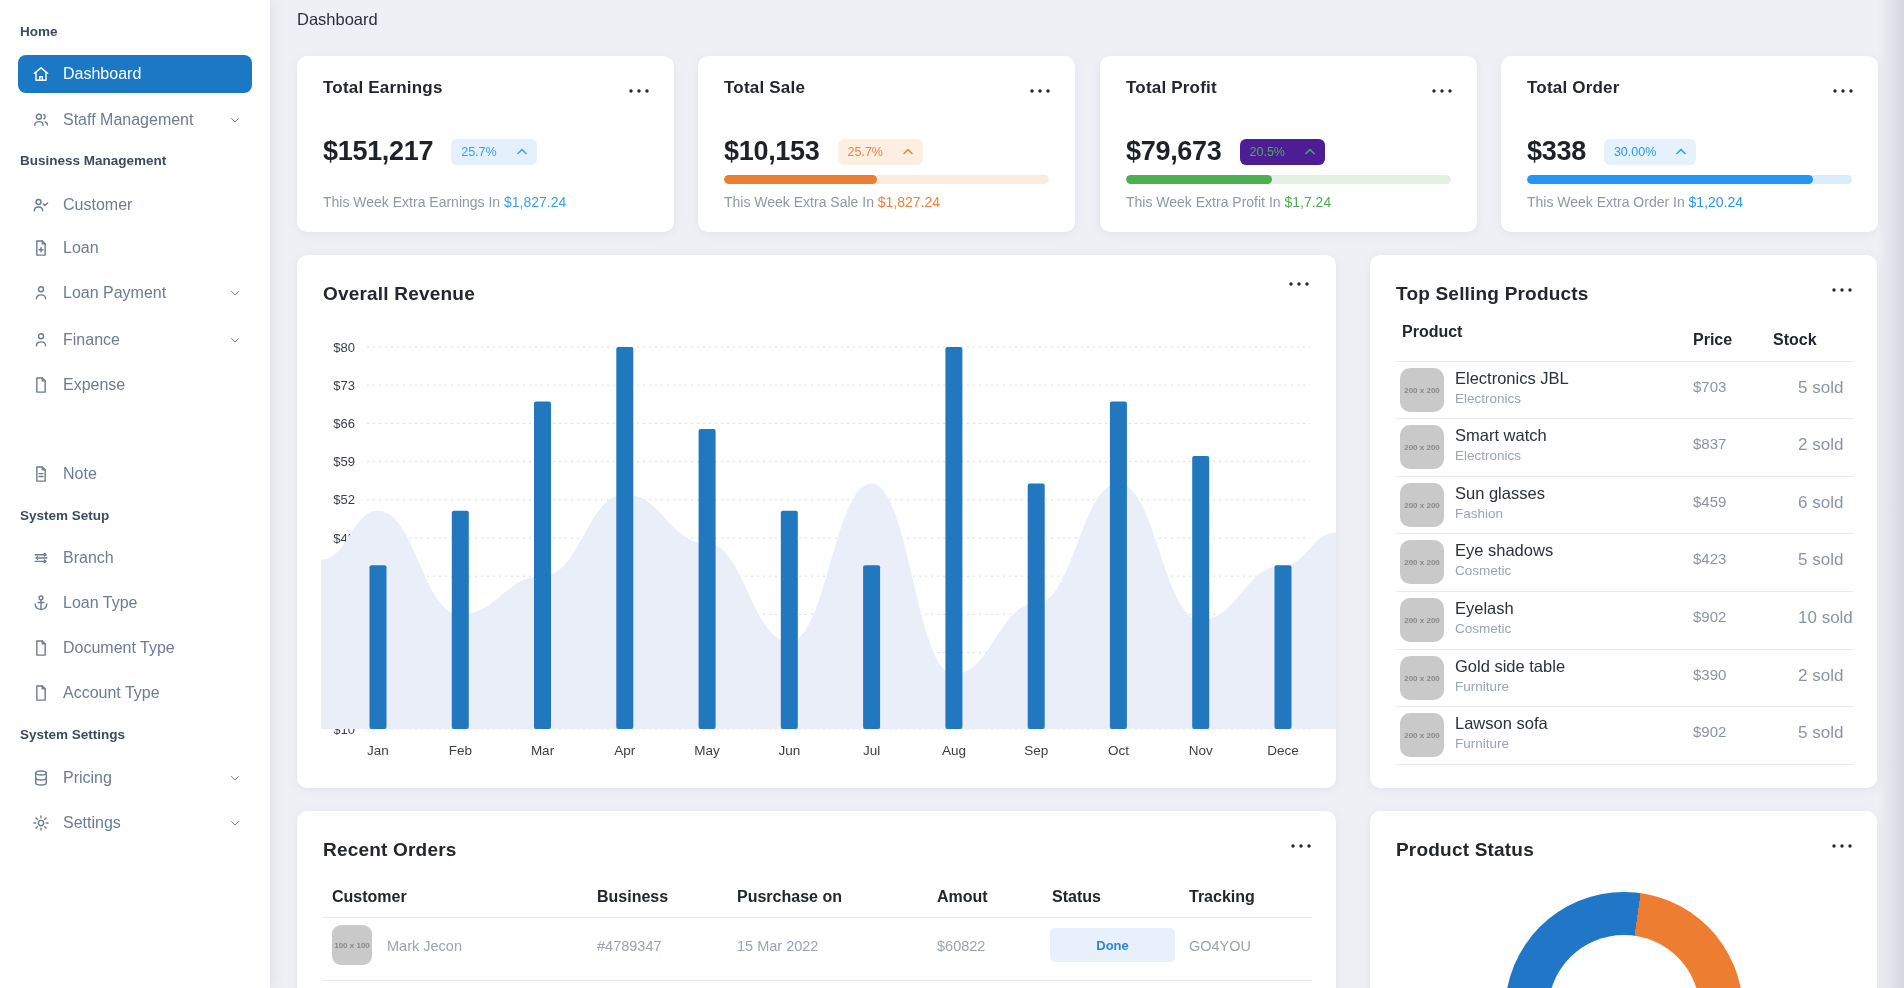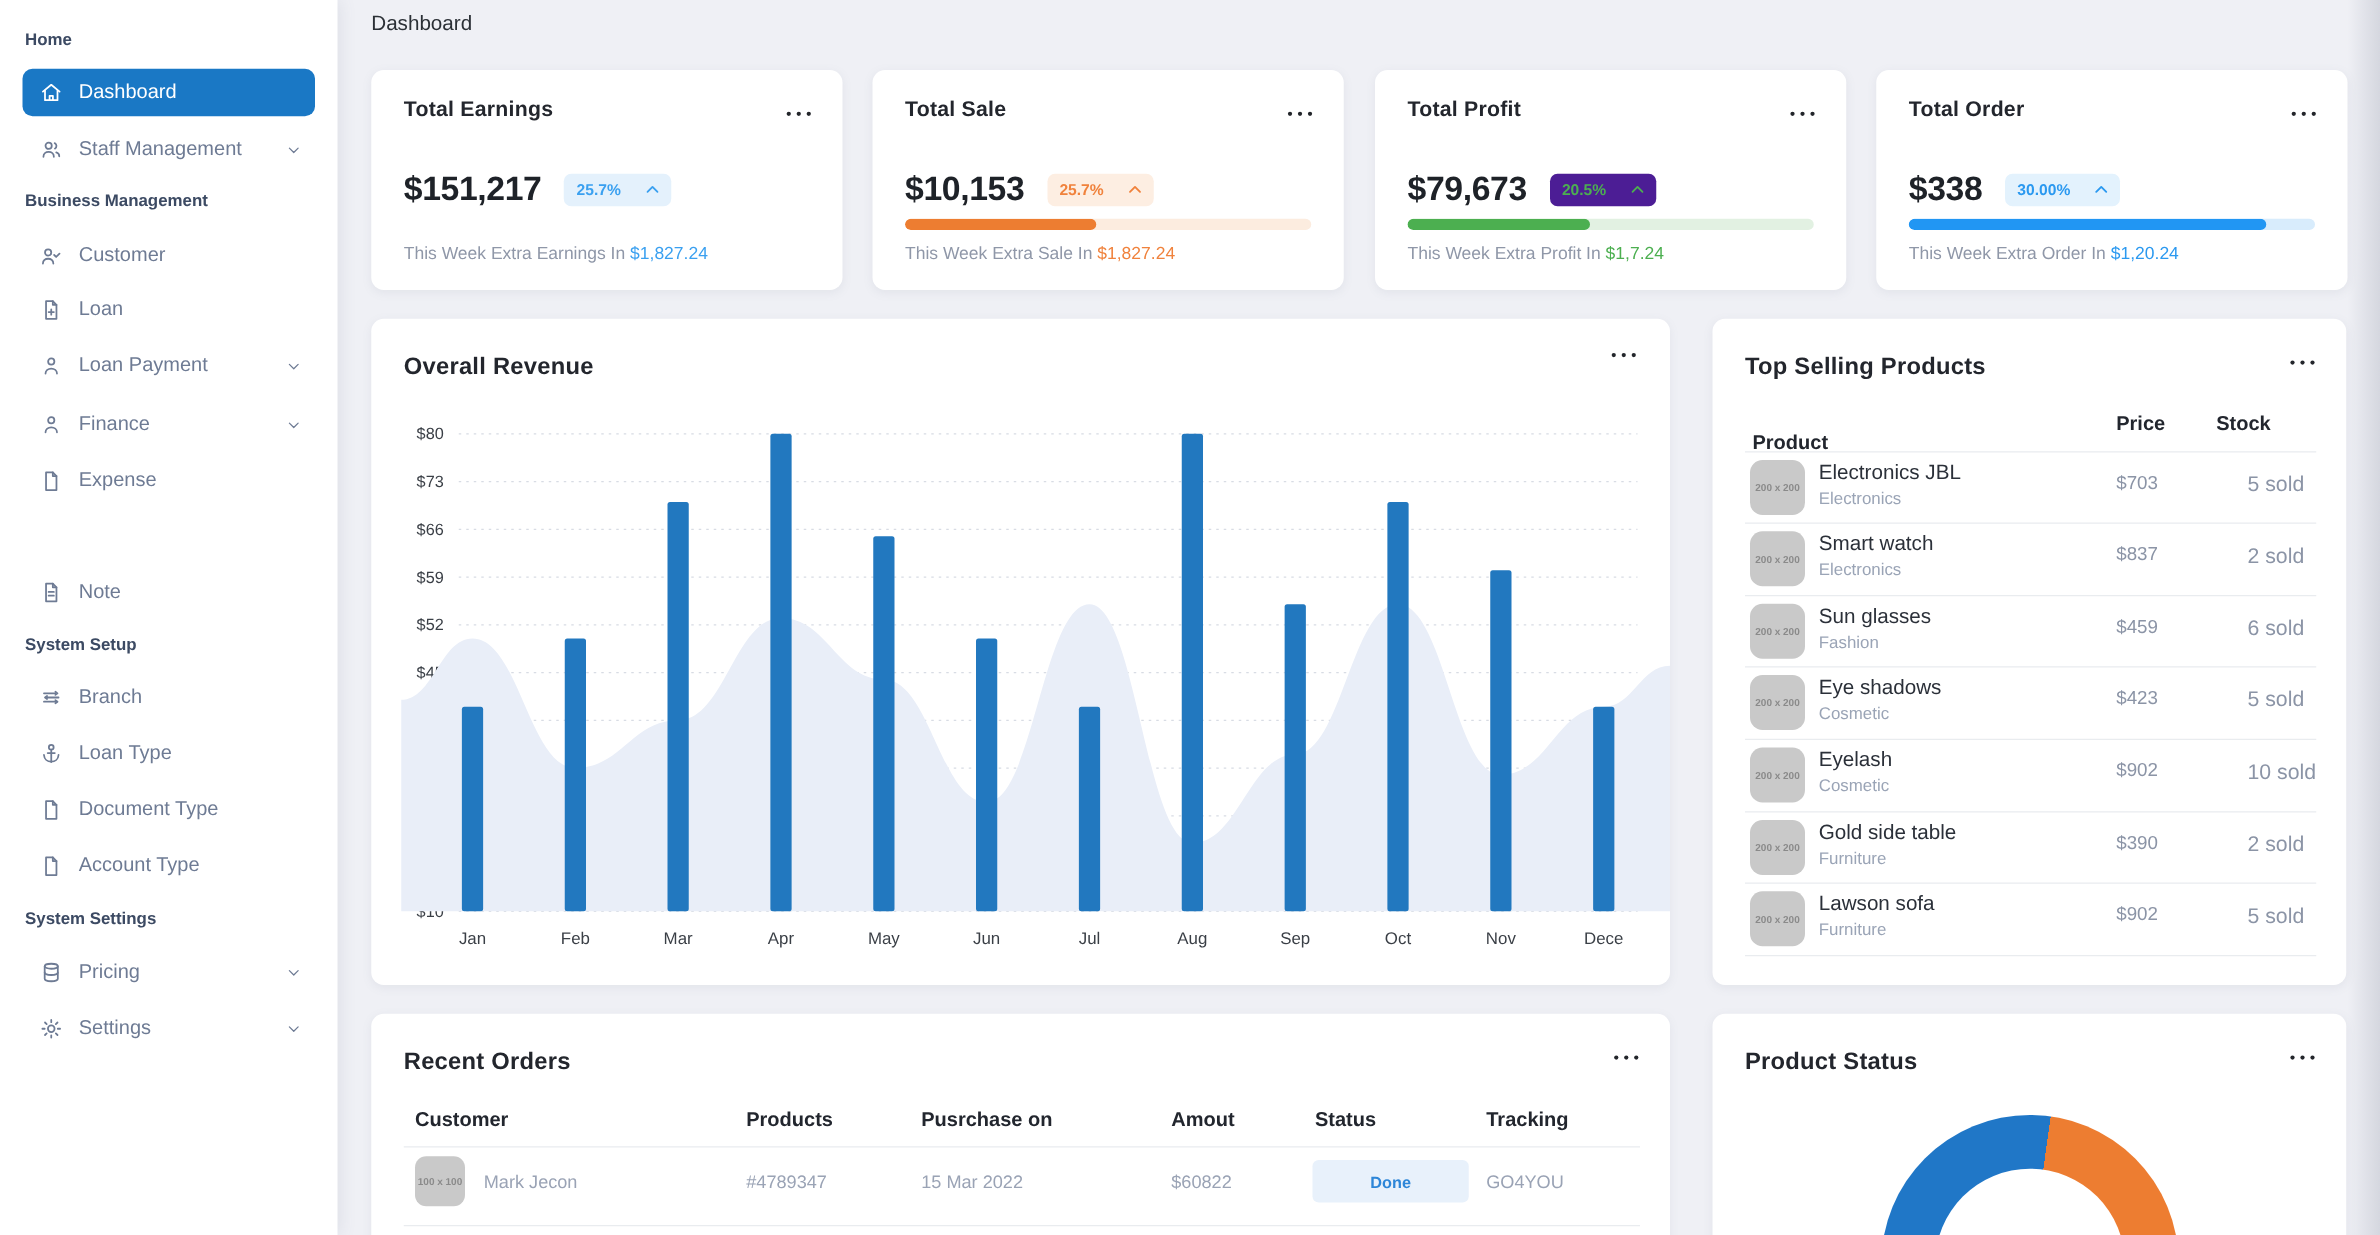--- a/index.html
+++ b/index.html
@@ -23,21 +23,21 @@
   .topbar-title{position:absolute;left:27px;top:10px;font-size:16.5px;color:#2b3036;}
   .card{position:absolute;background:#ffffff;border-radius:10px;box-shadow:0 2px 8px rgba(120,130,150,.10);}
   .card-title{position:absolute;left:26px;top:28px;font-size:19px;font-weight:600;color:#23262d;letter-spacing:.2px;}
   .ellipsis{position:absolute;right:22px;top:26px;width:26px;height:18px;display:flex;align-items:center;
     justify-content:center;cursor:pointer;color:#23262b;}
   
   .stat-card{top:56px;width:377px;height:176px;}
   .stat-card .card-title{font-size:17px;top:22px;font-weight:600;}
   .stat-row{position:absolute;left:26px;top:80px;display:flex;align-items:center;gap:18px;}
   .stat-value{font-size:27px;font-weight:700;color:#1e2228;letter-spacing:-.3px;}
-  .stat-badge{display:inline-flex;align-items:center;gap:20px;font-size:12.5px;font-weight:700;
+  .stat-badge{display:inline-flex;align-items:center;gap:20px;font-size:12.5px;font-weight:400;
     padding:6px 10px;border-radius:6px;}
   .stat-bar{position:absolute;left:26px;right:26px;top:119px;height:9px;border-radius:5px;overflow:hidden;}
   .stat-bar-fill{height:100%;border-radius:5px;}
   .stat-footer{position:absolute;left:26px;top:138px;font-size:14px;color:#8f97a8;}
   
   .revenue-card{left:27px;top:255px;width:1039px;height:533px;}
   .revenue-card svg{position:absolute;left:0;top:0;}
   .grid{stroke:#d8dce4;stroke-width:1;stroke-dasharray:2 4;}
   .ylab{font-size:13px;fill:#3a3f46;text-anchor:end;font-family:"Liberation Sans",sans-serif;}
   .xlab{font-size:13.5px;fill:#3a3f46;text-anchor:middle;font-family:"Liberation Sans",sans-serif;}
@@ -401,21 +401,21 @@
     <div class="card-title">Top Selling Products</div>
     <div class="ellipsis">
         <svg width="22" height="6" viewBox="0 0 22 6">
           <g fill="#23262b">
             <circle cx="3" cy="3" r="1.7"></circle>
             <circle cx="11" cy="3" r="1.7"></circle>
             <circle cx="19" cy="3" r="1.7"></circle>
           </g>
         </svg>
       </div>
-    <div class="tbl-head" style="left:32px;top:91px">Product</div>
+    <div class="tbl-head" style="left:32px;top:68px">Product</div>
     <div class="tbl-head" style="left:323px;top:76px">Price</div>
     <div class="tbl-head" style="left:403px;top:76px">Stock</div>
     <div class="divider" style="top:106px"></div>
 
     <div class="prod-row" style="top:106px">
       <span class="thumb">200 x 200</span>
       <span class="prod-name">Electronics JBL</span>
       <span class="prod-cat">Electronics</span>
       <span class="prod-price">$703</span>
       <span class="prod-stock">5 sold</span>
@@ -476,21 +476,21 @@
     <div class="ellipsis">
         <svg width="22" height="6" viewBox="0 0 22 6">
           <g fill="#23262b">
             <circle cx="3" cy="3" r="1.7"></circle>
             <circle cx="11" cy="3" r="1.7"></circle>
             <circle cx="19" cy="3" r="1.7"></circle>
           </g>
         </svg>
       </div>
     <div class="tbl-head" style="left:35px;top:77px">Customer</div>
-    <div class="tbl-head" style="left:300px;top:77px">Products</div>
+    <div class="tbl-head" style="left:300px;top:77px">Business</div>
     <div class="tbl-head" style="left:440px;top:77px">Pusrchase on</div>
     <div class="tbl-head" style="left:640px;top:77px">Amout</div>
     <div class="tbl-head" style="left:755px;top:77px">Status</div>
     <div class="tbl-head" style="left:892px;top:77px">Tracking</div>
     <div class="divider" style="top:106px"></div>
 
     <div style="position:absolute;left:0;right:0;top:106px;height:63px">
       <span class="thumb" style="left:35px;top:8px;width:40px;height:40px;border-radius:9px">100 x 100</span>
       <span class="ord-cell" style="left:90px;top:21px">Mark Jecon</span>
       <span class="ord-cell" style="left:300px;top:21px">#4789347</span>

